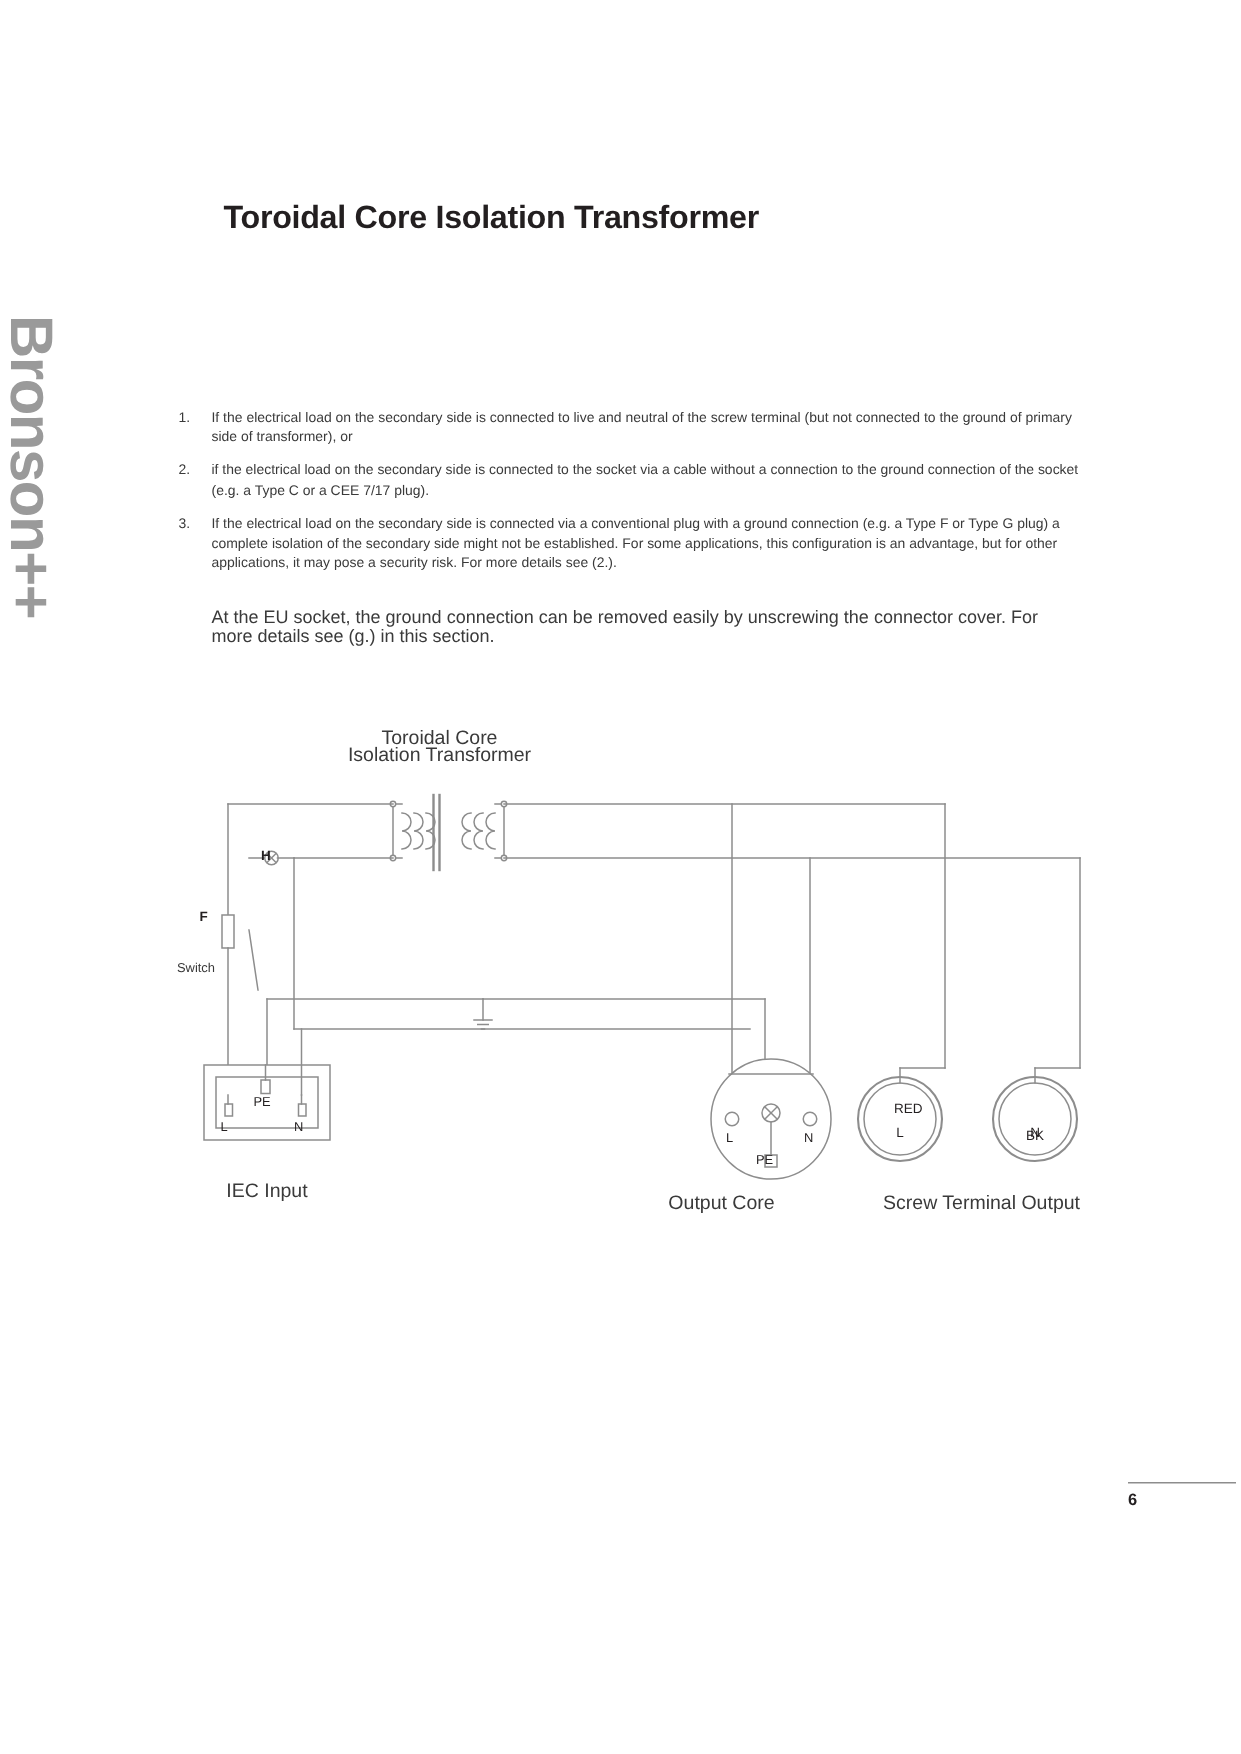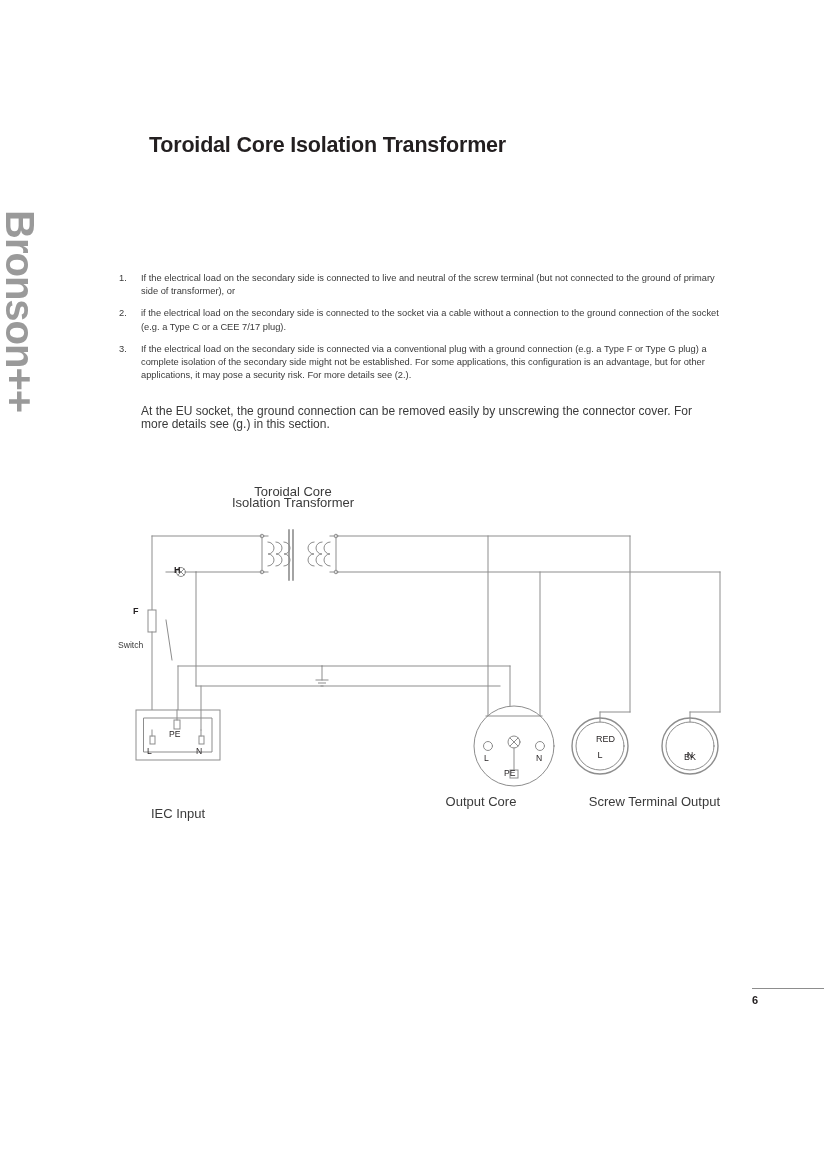--- a/index.html
+++ b/index.html
@@ -113,21 +113,21 @@
   .diagram svg { display: block; }
 
   .diagram-caption {
     position: absolute;
     font-size: 13px;
     color: #3a3a3a;
     text-align: center;
     line-height: 11px;
   }
   #cap-transformer { left: 228px; top: 486px; width: 130px; }
-  #cap-iec   { left: 118px; top: 808px; width: 120px; }
+  #cap-iec   { left: 118px; top: 788px; width: 120px; }
   #cap-plug  { left: 420px; top: 796px; width: 122px; }
   #cap-screw { left: 570px; top: 796px; width: 150px; text-align: right; }
 
   
   .footer-rule {
     position: absolute;
     left: 752px;
     top: 988px;
     width: 72px;
     height: 1px;

